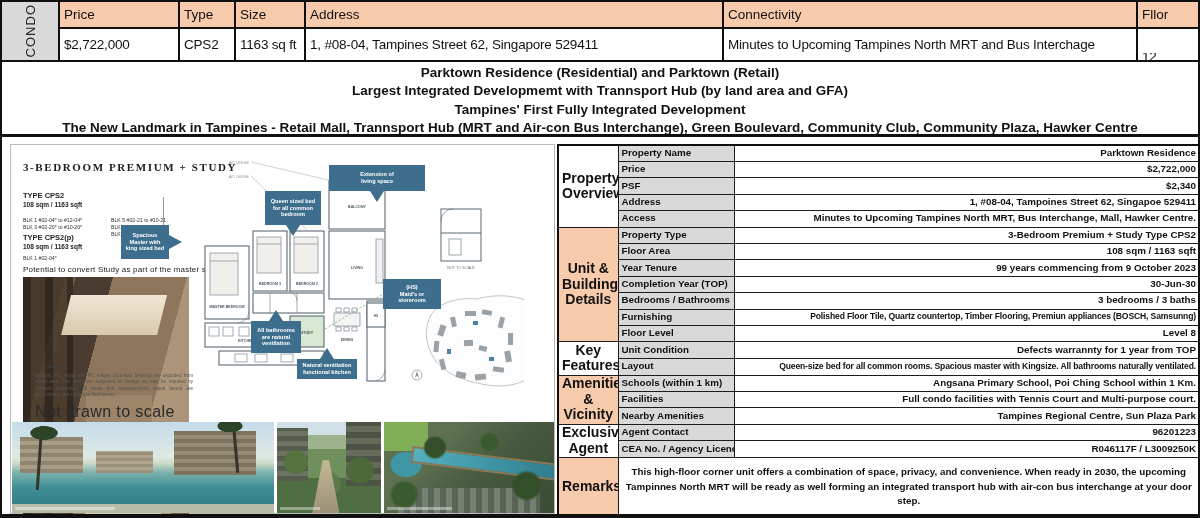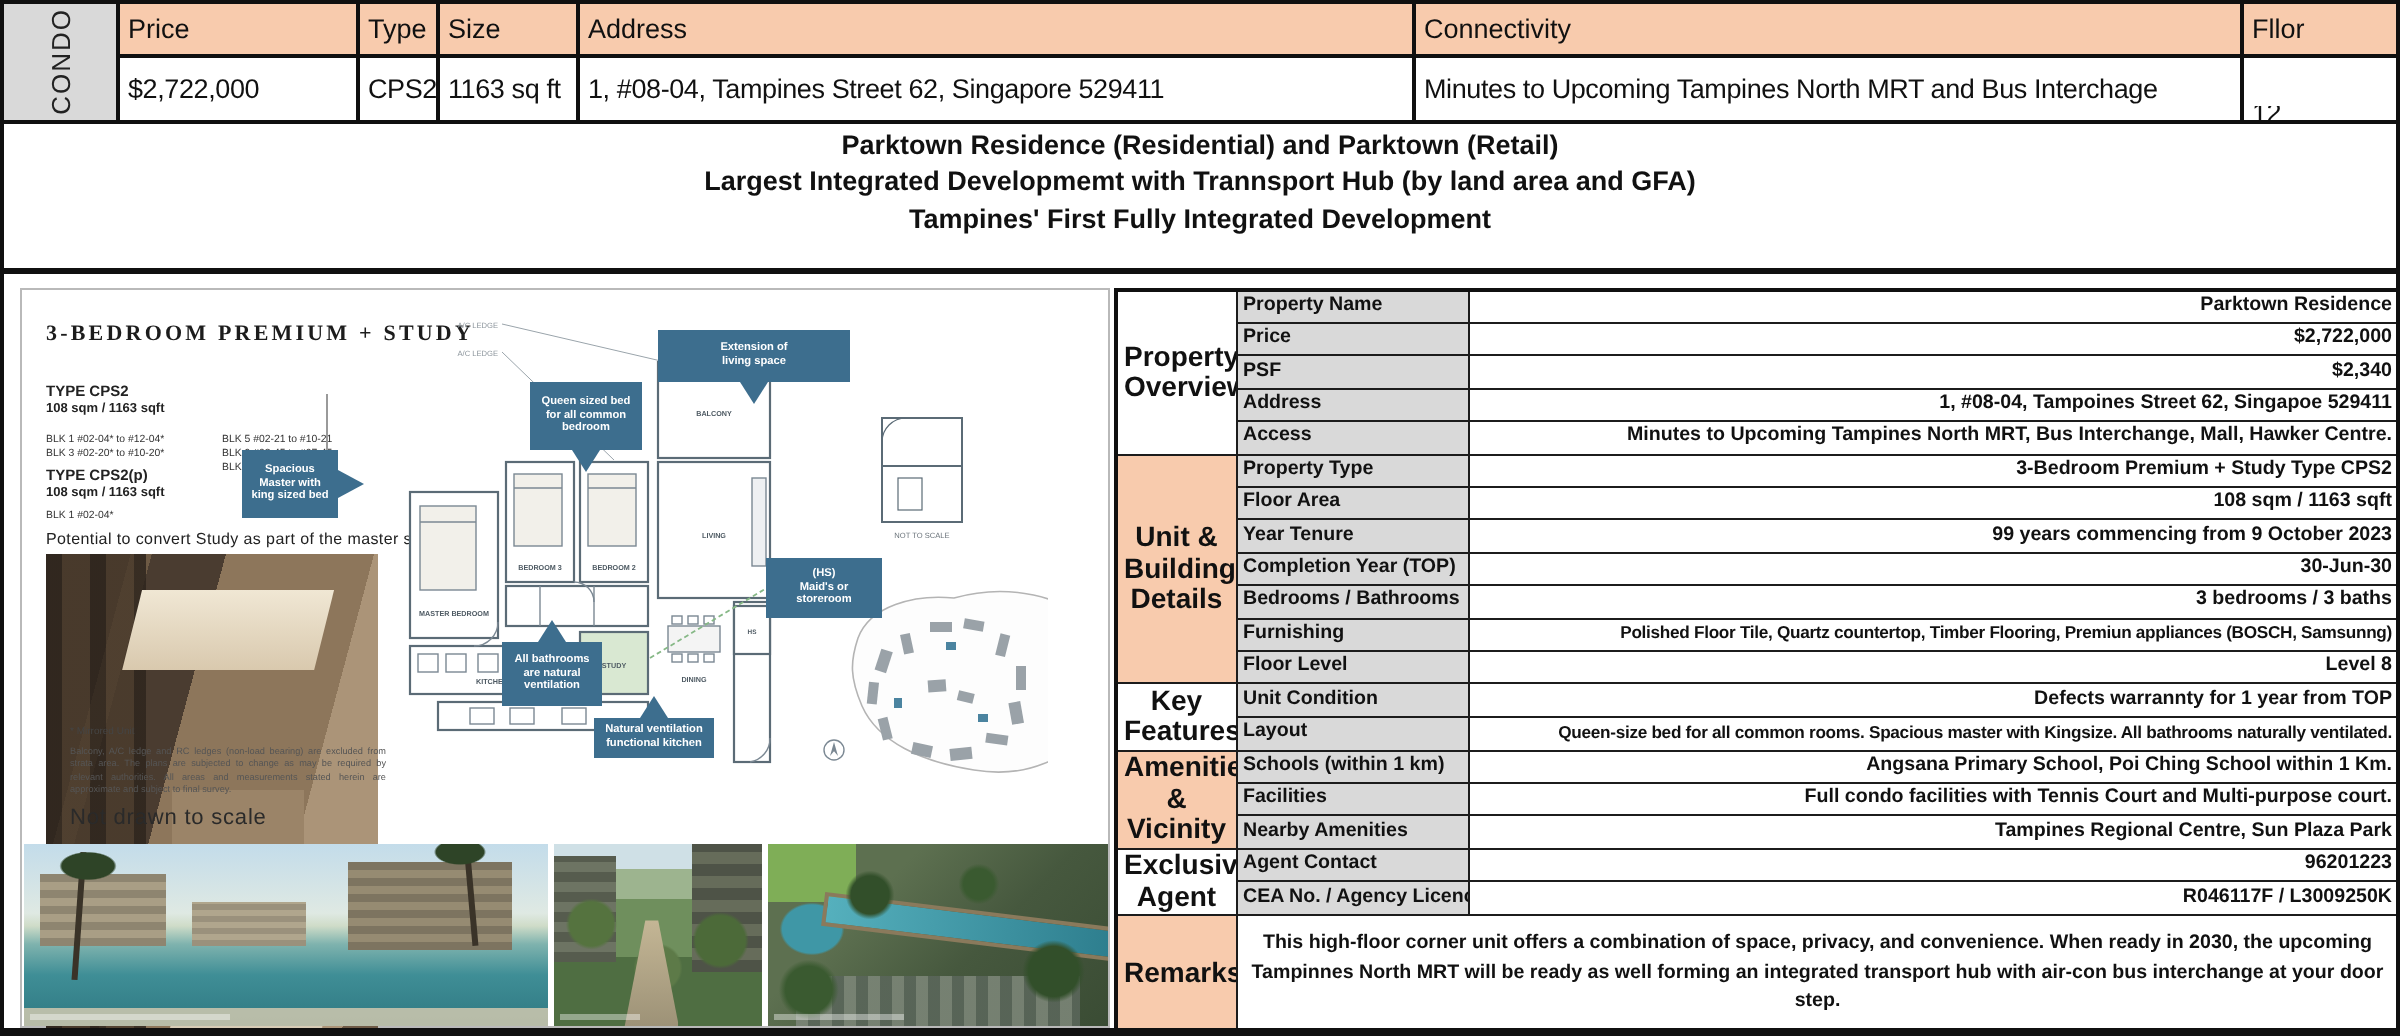--- a/index.html
+++ b/index.html
@@ -8,37 +8,37 @@
     font-family:"Liberation Sans",sans-serif;color:#111;overflow:hidden;}
 
   
   .topbar{position:absolute;left:0;top:0;width:1196px;height:58px;display:flex;border-bottom:2px solid #101010;}
   .tb-rowlabel{width:56px;background:#d9d9d9;border-right:2px solid #101010;display:flex;align-items:center;justify-content:center;}
   .tb-rowlabel span{writing-mode:vertical-rl;transform:rotate(180deg);font-size:13px;letter-spacing:1px;color:#222;}
   .tb-col{display:flex;flex-direction:column;border-right:2px solid #101010;box-sizing:border-box;}
   .tb-col:last-child{border-right:none;gap:24px;}
   .tb-h{height:25px;background:#f8cbad;border-bottom:2px solid #101010;display:flex;align-items:center;padding:0 4px;font-size:13.5px;font-weight:500;}
   .tb-v{flex:1;display:flex;align-items:center;padding:0 4px;font-size:13.5px;font-weight:500;letter-spacing:-.2px;white-space:nowrap;overflow:hidden;}
-  .w-price{width:120px}.w-type{width:40px}.w-size{width:70px}.w-addr{width:418px}.w-conn{width:414px}.w-floor{flex:1}
+  .w-price{width:120px}.w-type{width:56px}.w-size{width:70px}.w-addr{width:418px}.w-conn{width:414px}.w-floor{flex:1}
 
   
   .titleblock{position:absolute;left:0;top:60px;width:1196px;height:75px;border-bottom:3px solid #101010;
     text-align:center;font-weight:700;font-size:13.5px;line-height:18.4px;padding-top:2px;box-sizing:border-box;}
 
   
   .flyer{position:absolute;left:8px;top:142px;width:545px;height:370px;border:1px solid #b9b9b9;background:#fff;box-sizing:border-box;}
   .fl-title{position:absolute;left:12px;top:16px;font-family:"Liberation Serif",serif;font-weight:700;font-size:11px;letter-spacing:1.6px;color:#1c1c1c;}
   .fl-type{position:absolute;font-size:7.5px;font-weight:700;color:#222;}
   .fl-size{position:absolute;font-size:6.5px;font-weight:700;color:#222;}
   .fl-blk{position:absolute;font-size:5.2px;line-height:7.2px;color:#333;}
   .fl-divider{position:absolute;left:152px;top:52px;width:1px;height:54px;background:#9a9a9a;}
   .fl-note{position:absolute;left:12px;top:120px;font-size:8px;color:#222;letter-spacing:.2px;}
   .fl-mirror{position:absolute;left:24px;top:218px;font-size:5px;color:#444;}
   .fl-disc{position:absolute;left:24px;top:228px;width:158px;font-size:4.6px;line-height:1.4;color:#555;text-align:justify;}
-  .fl-scale{position:absolute;left:24px;top:258px;font-size:11px;color:#2a2a2a;letter-spacing:.4px;}
+  .fl-scale{position:absolute;left:24px;top:258px;font-size:16px;color:#2a2a2a;letter-spacing:.4px;}
 
   
   .bedphoto{position:absolute;left:12px;top:132px;width:166px;height:80px;overflow:hidden;
     background:linear-gradient(105deg,#41342a 0 16%,#6e5a44 16% 20%,#4a3c30 20% 34%,#8d765b 34% 62%,#ab9478 62% 80%,#6e5a46 80%);}
   .bp-ward{position:absolute;left:0;top:0;width:30%;height:100%;background:repeating-linear-gradient(90deg,#2e251d 0 8px,#4a3b2c 8px 22px);opacity:.85;}
   .bp-ceil{position:absolute;left:26%;top:5%;width:58%;height:11%;background:linear-gradient(180deg,#f0e7d4,#d9c9ae);transform:skewX(-14deg);}
   .bp-head{position:absolute;left:38%;top:32%;width:40%;height:16%;background:#9b8468;}
   .bp-bed{position:absolute;left:36%;top:46%;width:46%;height:44%;background:linear-gradient(180deg,#e4dbc8,#c4b69c);transform:skewX(-9deg);}
   .bp-pillow{position:absolute;left:42%;top:44%;width:32%;height:9%;background:#efe8d8;border-radius:2px;}
 
@@ -127,20 +127,21 @@
     <div class="tb-col w-floor">
       <div class="tb-h">Fllor</div>
       <div class="tb-v">12</div>
     </div>
   </div>
 
   <div class="titleblock">
     <div>Parktown Residence (Residential) and Parktown (Retail)</div>
     <div>Largest Integrated Developmemt with Trannsport Hub (by land area and GFA)</div>
     <div>Tampines' First Fully Integrated Development</div>
+    <div>The New Landmark in Tampines - Retail Mall, Trannsport Hub (MRT and Air-con Bus Interchange), Green Boulevard, Community Club, Community Plaza, Hawker Centre</div>
   </div>
 
   <div class="flyer">
     <div class="fl-title">3-BEDROOM PREMIUM + STUDY</div>
 
     <div class="fl-type" style="left:12px;top:46px;">TYPE CPS2</div>
     <div class="fl-size" style="left:12px;top:56px;">108 sqm / 1163 sqft</div>
     <div class="fl-blk" style="left:12px;top:72px;">
       <div>BLK 1 #02-04* to #12-04*</div>
       <div>BLK 3 #02-20* to #10-20*</div>

